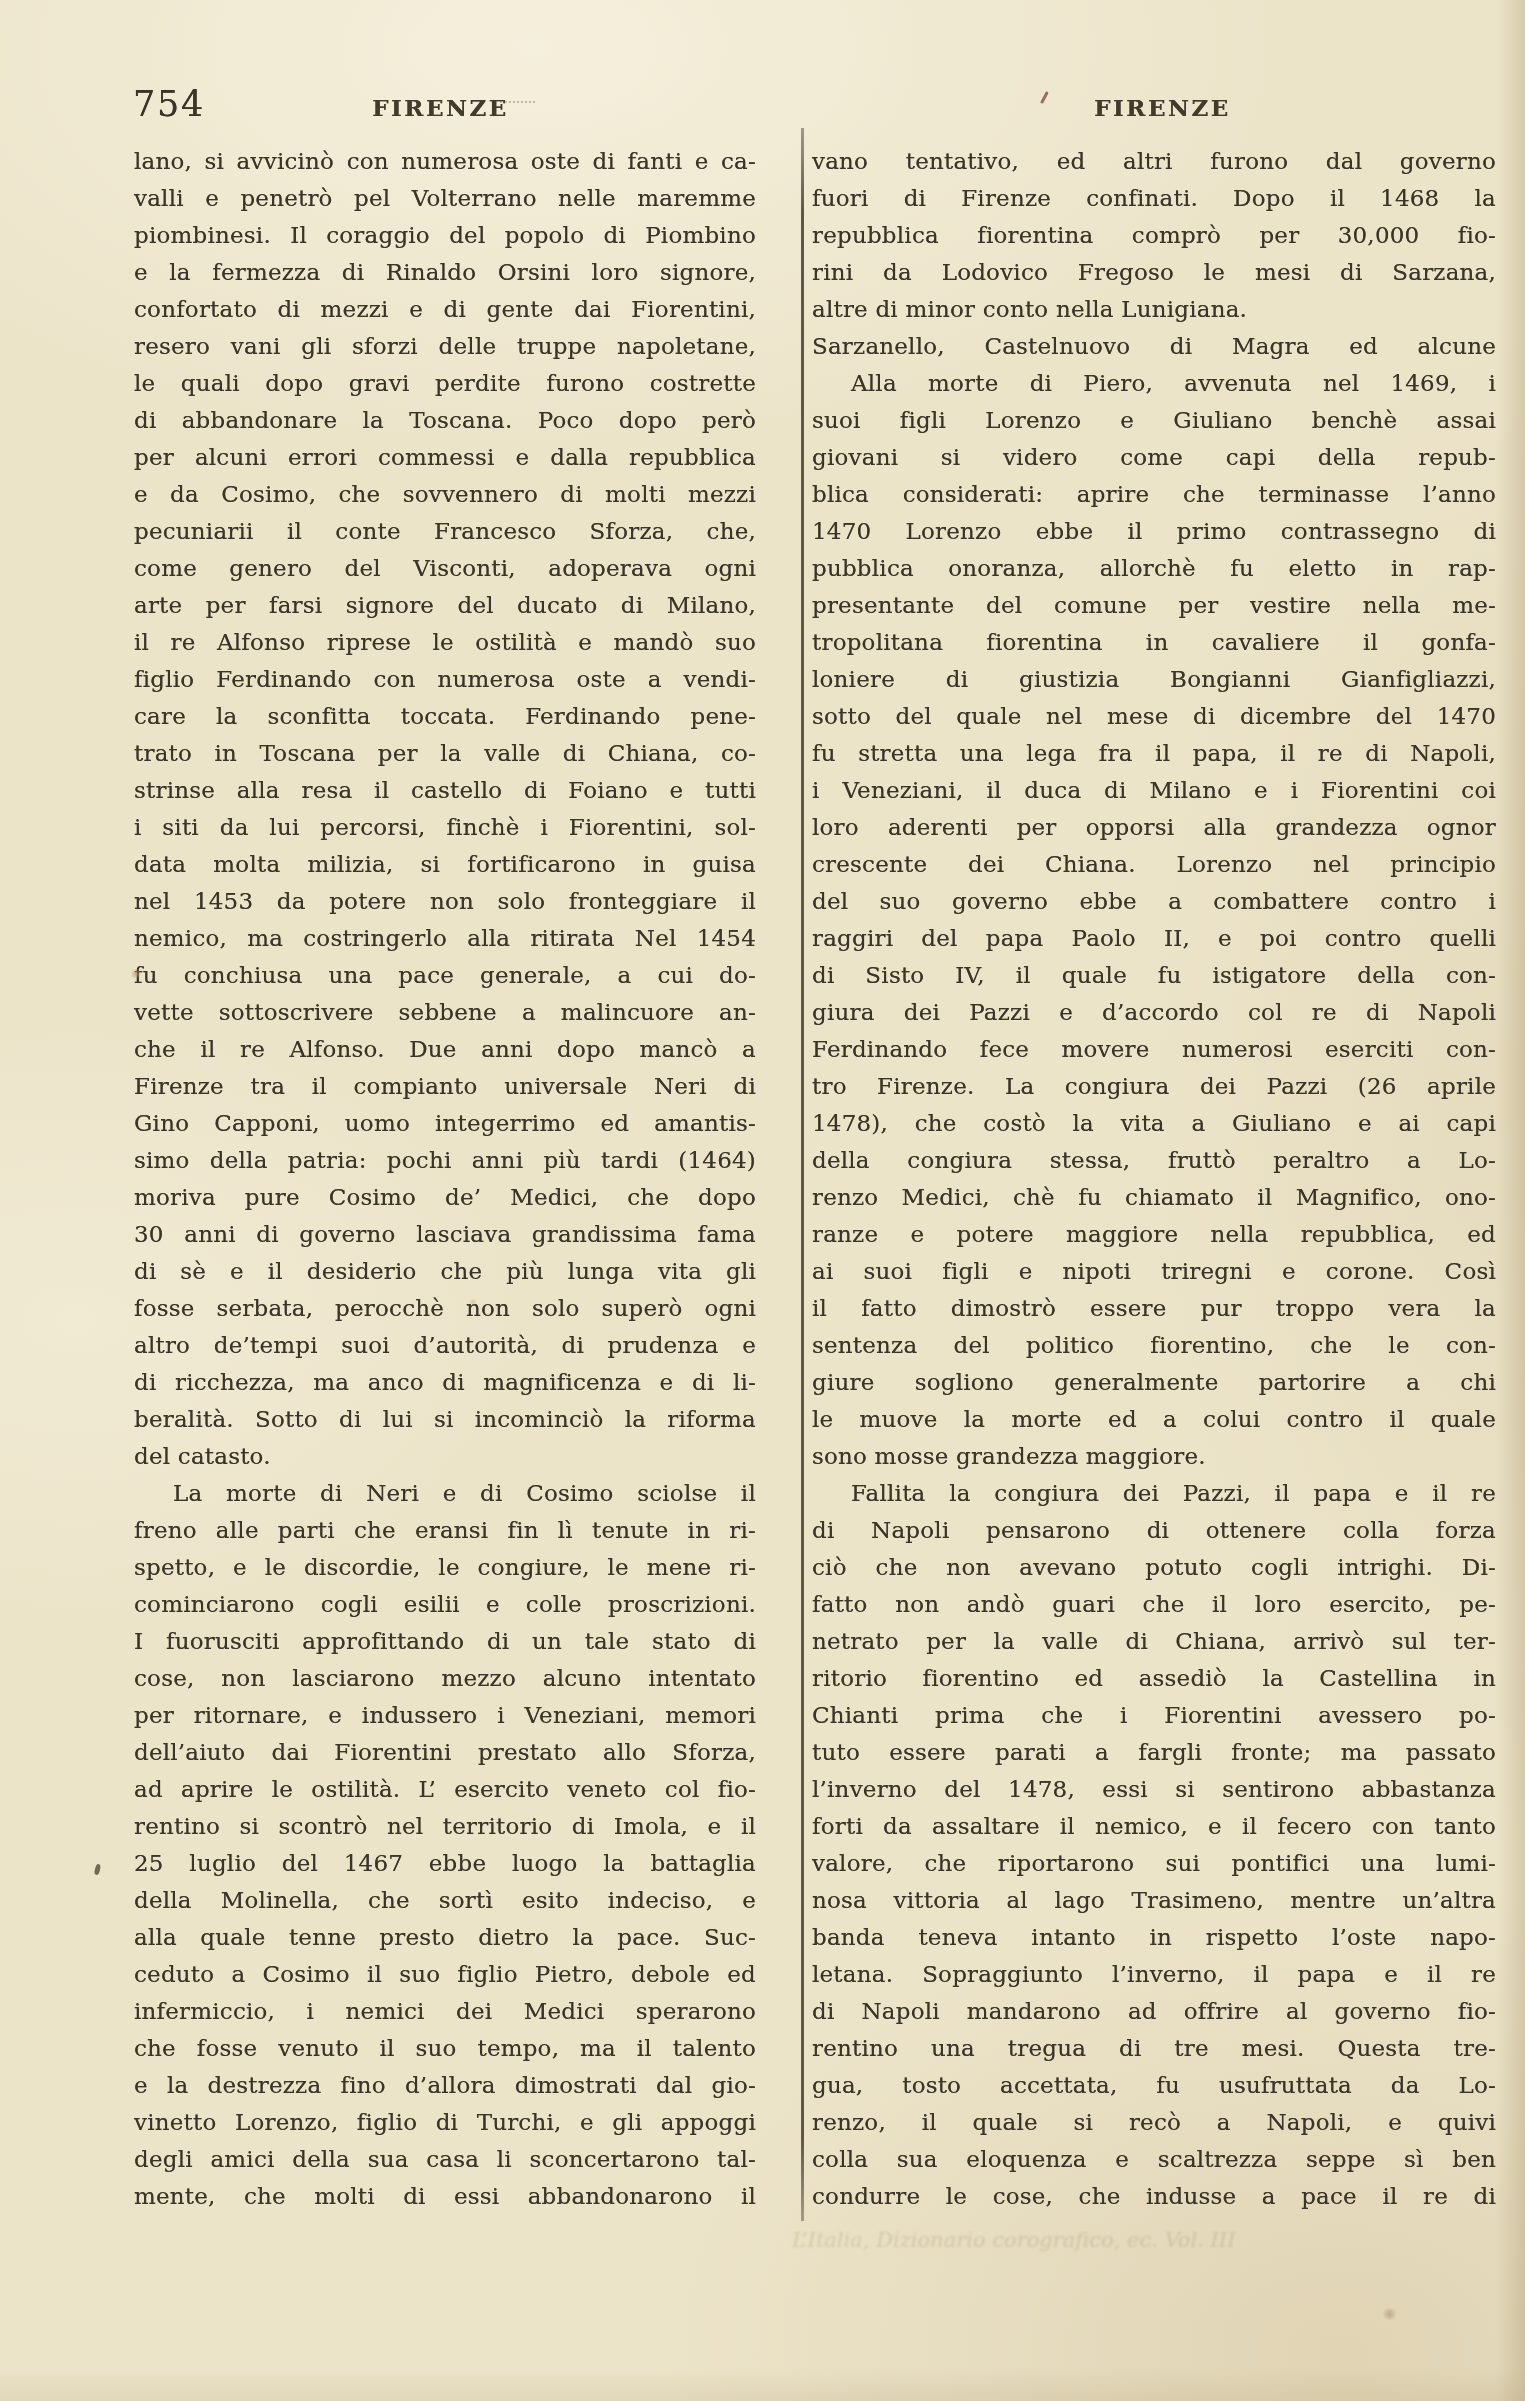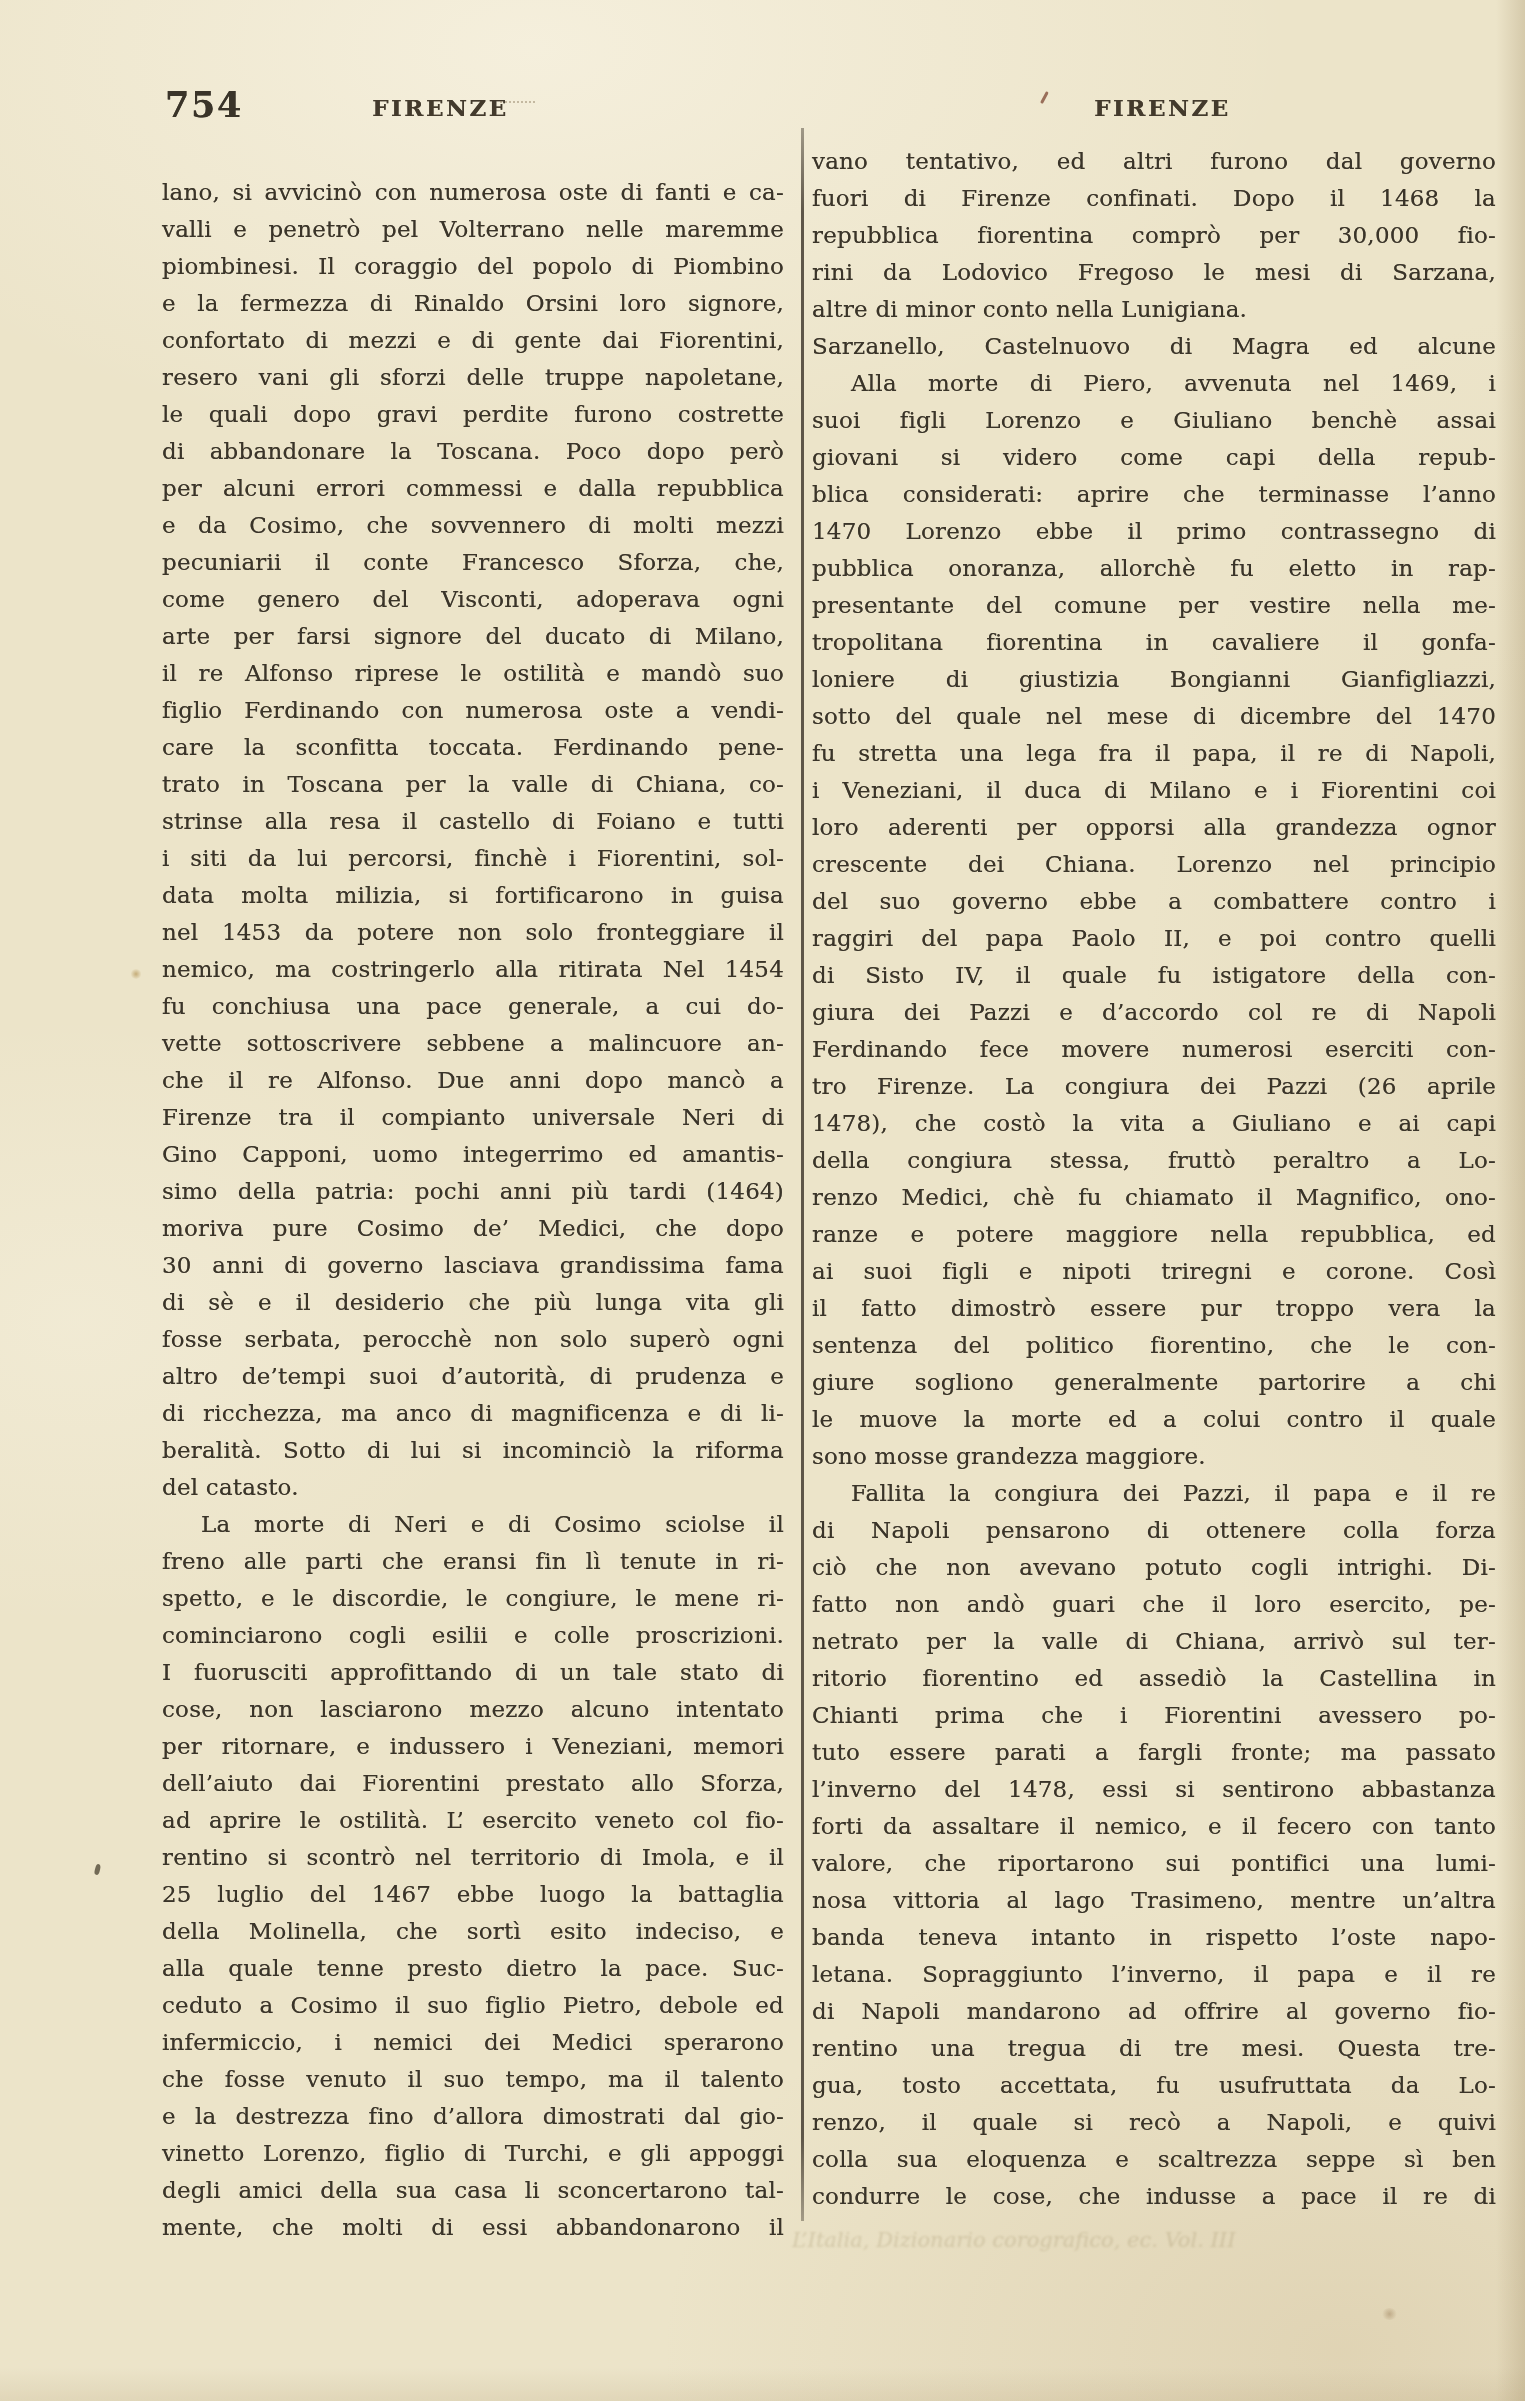--- a/index.html
+++ b/index.html
@@ -25,42 +25,42 @@
   }
   .edge-right{
     position:absolute; right:0; top:0; width:29px; height:100%;
     background:linear-gradient(to left, rgba(160,140,100,0.30), rgba(160,140,100,0));
   }
   .edge-bottom{
     position:absolute; left:0; bottom:0; width:100%; height:34px;
     background:linear-gradient(to top, rgba(170,150,110,0.18), rgba(170,150,110,0));
   }
   .pagenum{
-    position:absolute; left:165px; top:84px;
-    font-size:35px; font-weight:bold; letter-spacing:1.7px;
+    position:absolute; left:133px; top:84px;
+    font-size:35px; font-weight:normal; letter-spacing:1.7px;
     text-shadow:0 0 0.5px rgba(58,52,41,0.8);
   }
   .runhead{
     position:absolute; top:94px;
     font-size:23px; font-weight:bold; letter-spacing:2.5px;
     text-align:center; color:#433a2c;
     text-shadow:0 0 0.5px rgba(58,52,41,0.75);
   }
   .runhead.left{ left:145px; width:591px; }
   .runhead.right{ left:812px; width:701px; }
   .divider{
     position:absolute; left:801px; top:128px;
     width:2.5px; height:2093px;
     background:linear-gradient(to bottom, rgba(78,70,58,0.55), var(--divider) 4%, var(--divider) 96%, rgba(78,70,58,0.5));
     opacity:0.9;
   }
   .col{
     position:absolute; top:143px;
   }
-  .col-left{ left:162px; width:622px;margin-top:31px; }
+  .col-left{ left:134px; width:622px; }
   .col-right{ left:812px; width:684px; }
   .line{
     height:37px; line-height:37px;
     font-size:23px;
     letter-spacing:0.2px;
     white-space:nowrap;
     text-align:justify; text-align-last:justify;
     text-shadow:0 0 0.4px rgba(58,52,41,0.65);
   }
   .line.indent{ padding-left:39px; }

